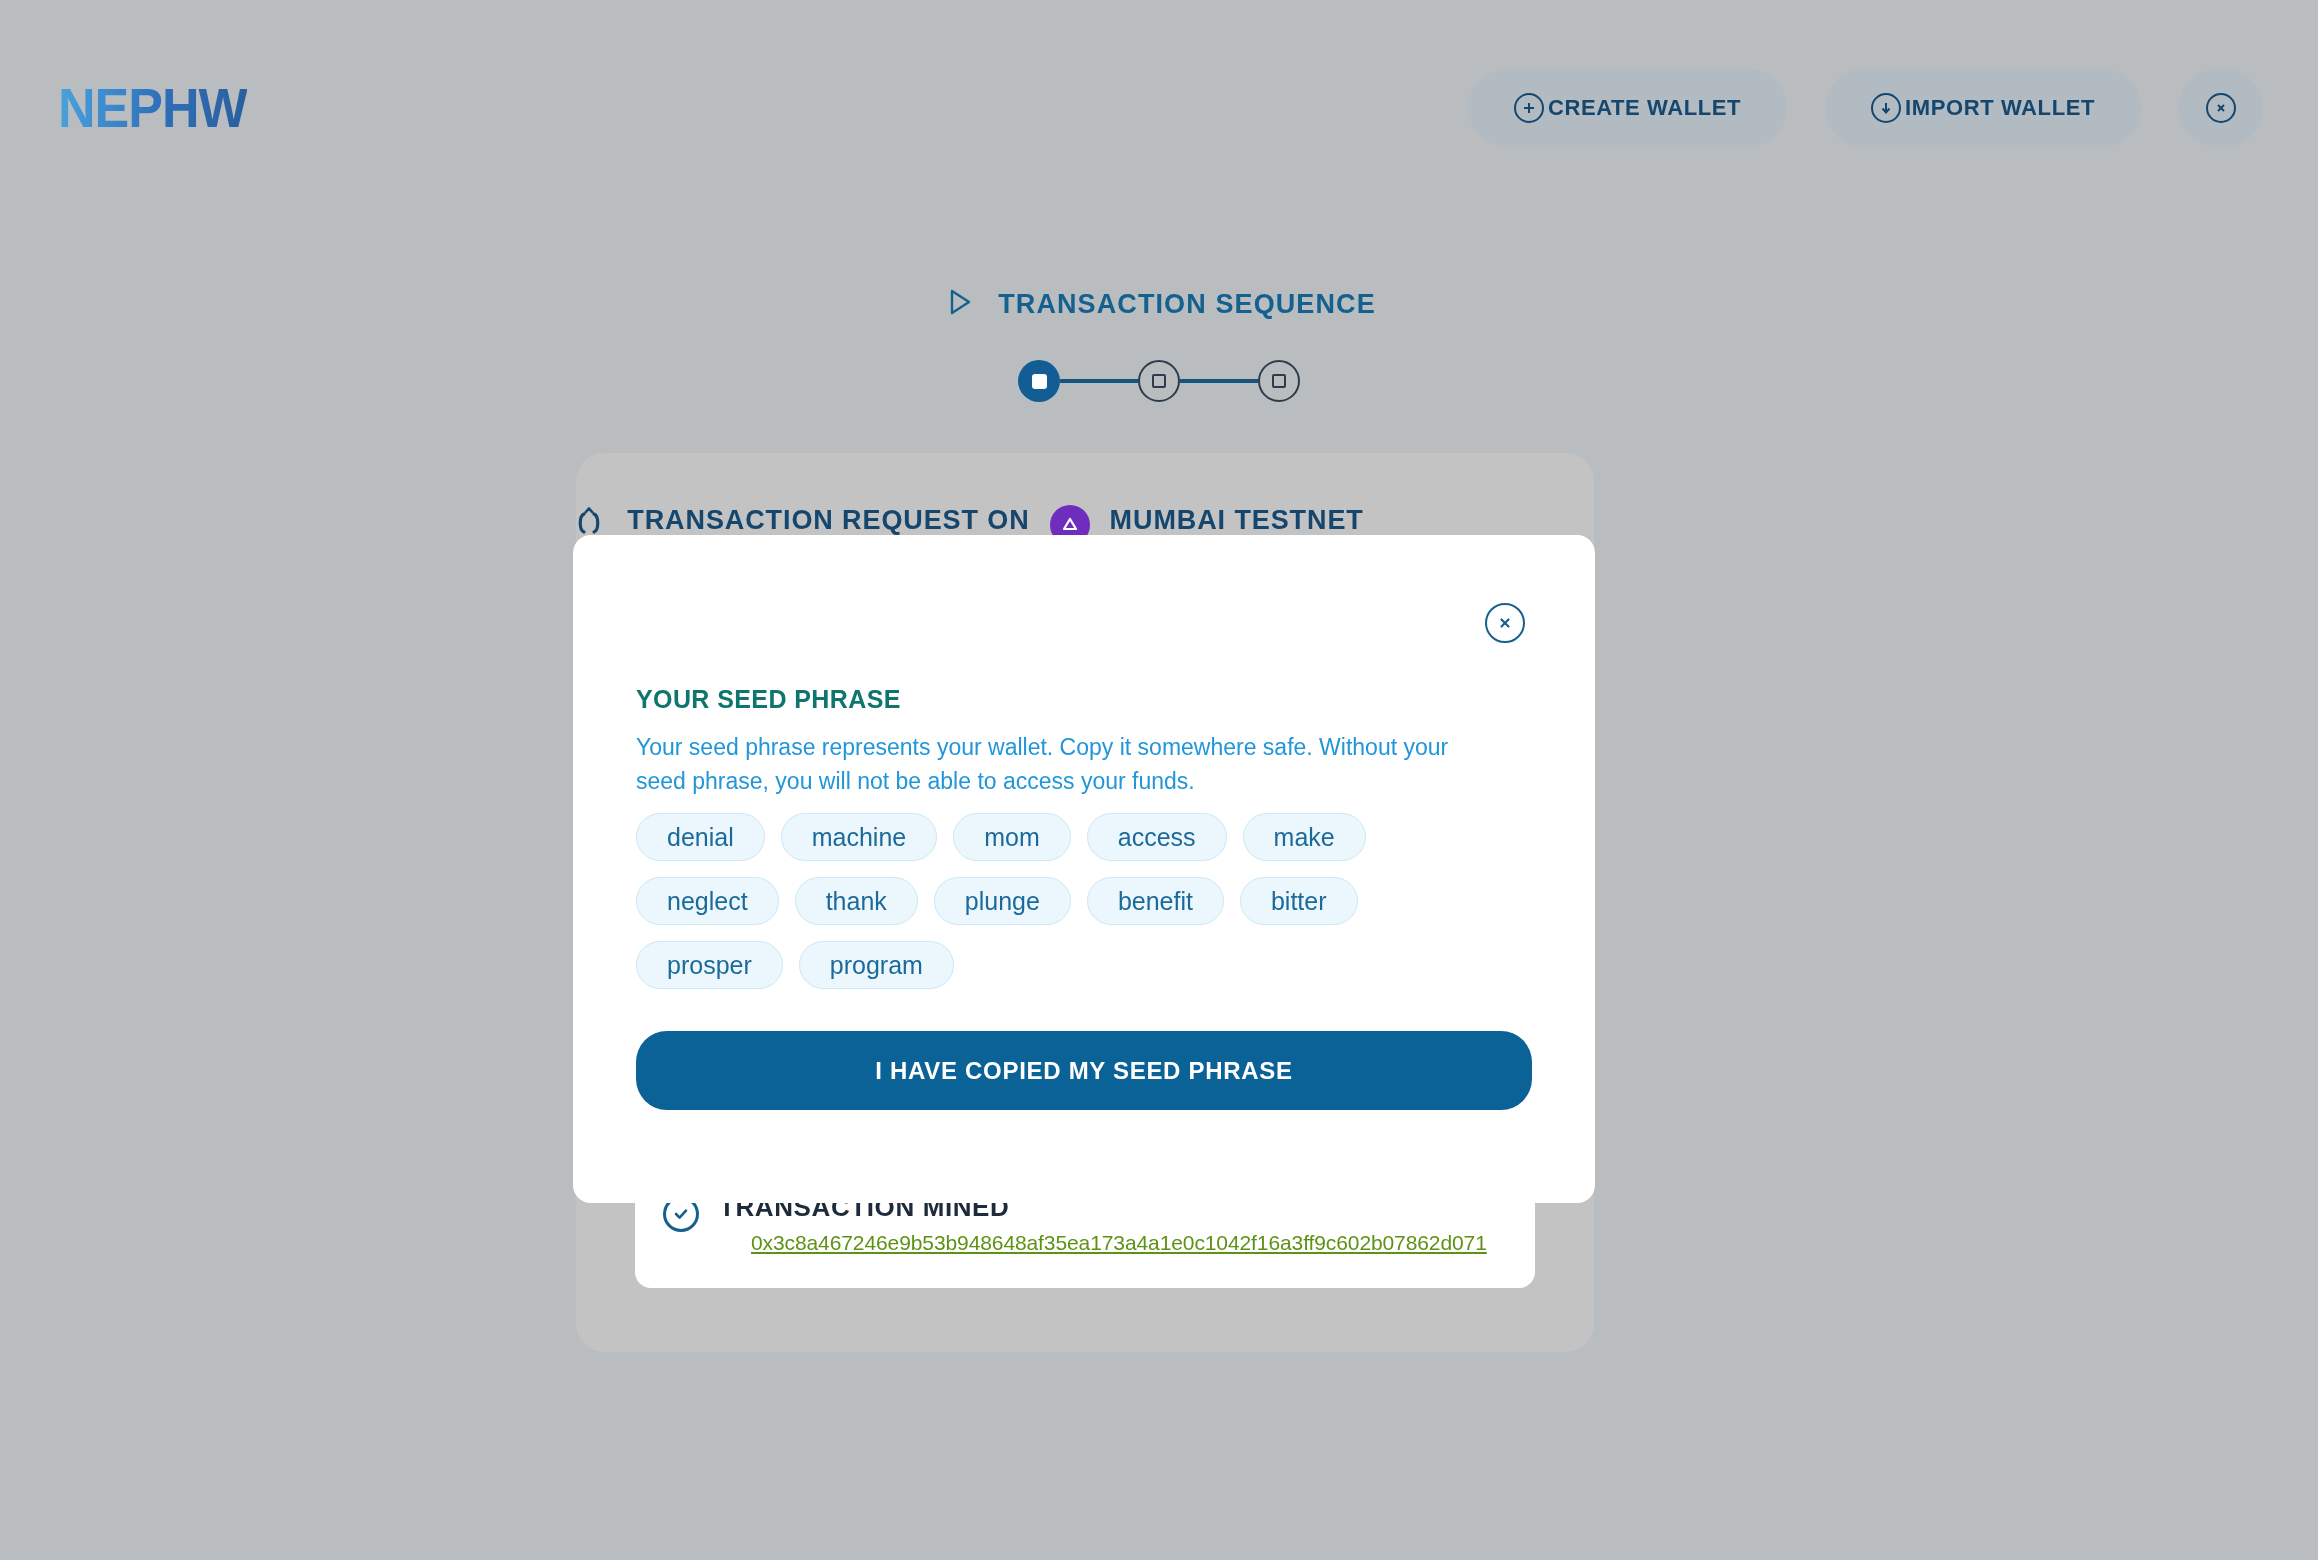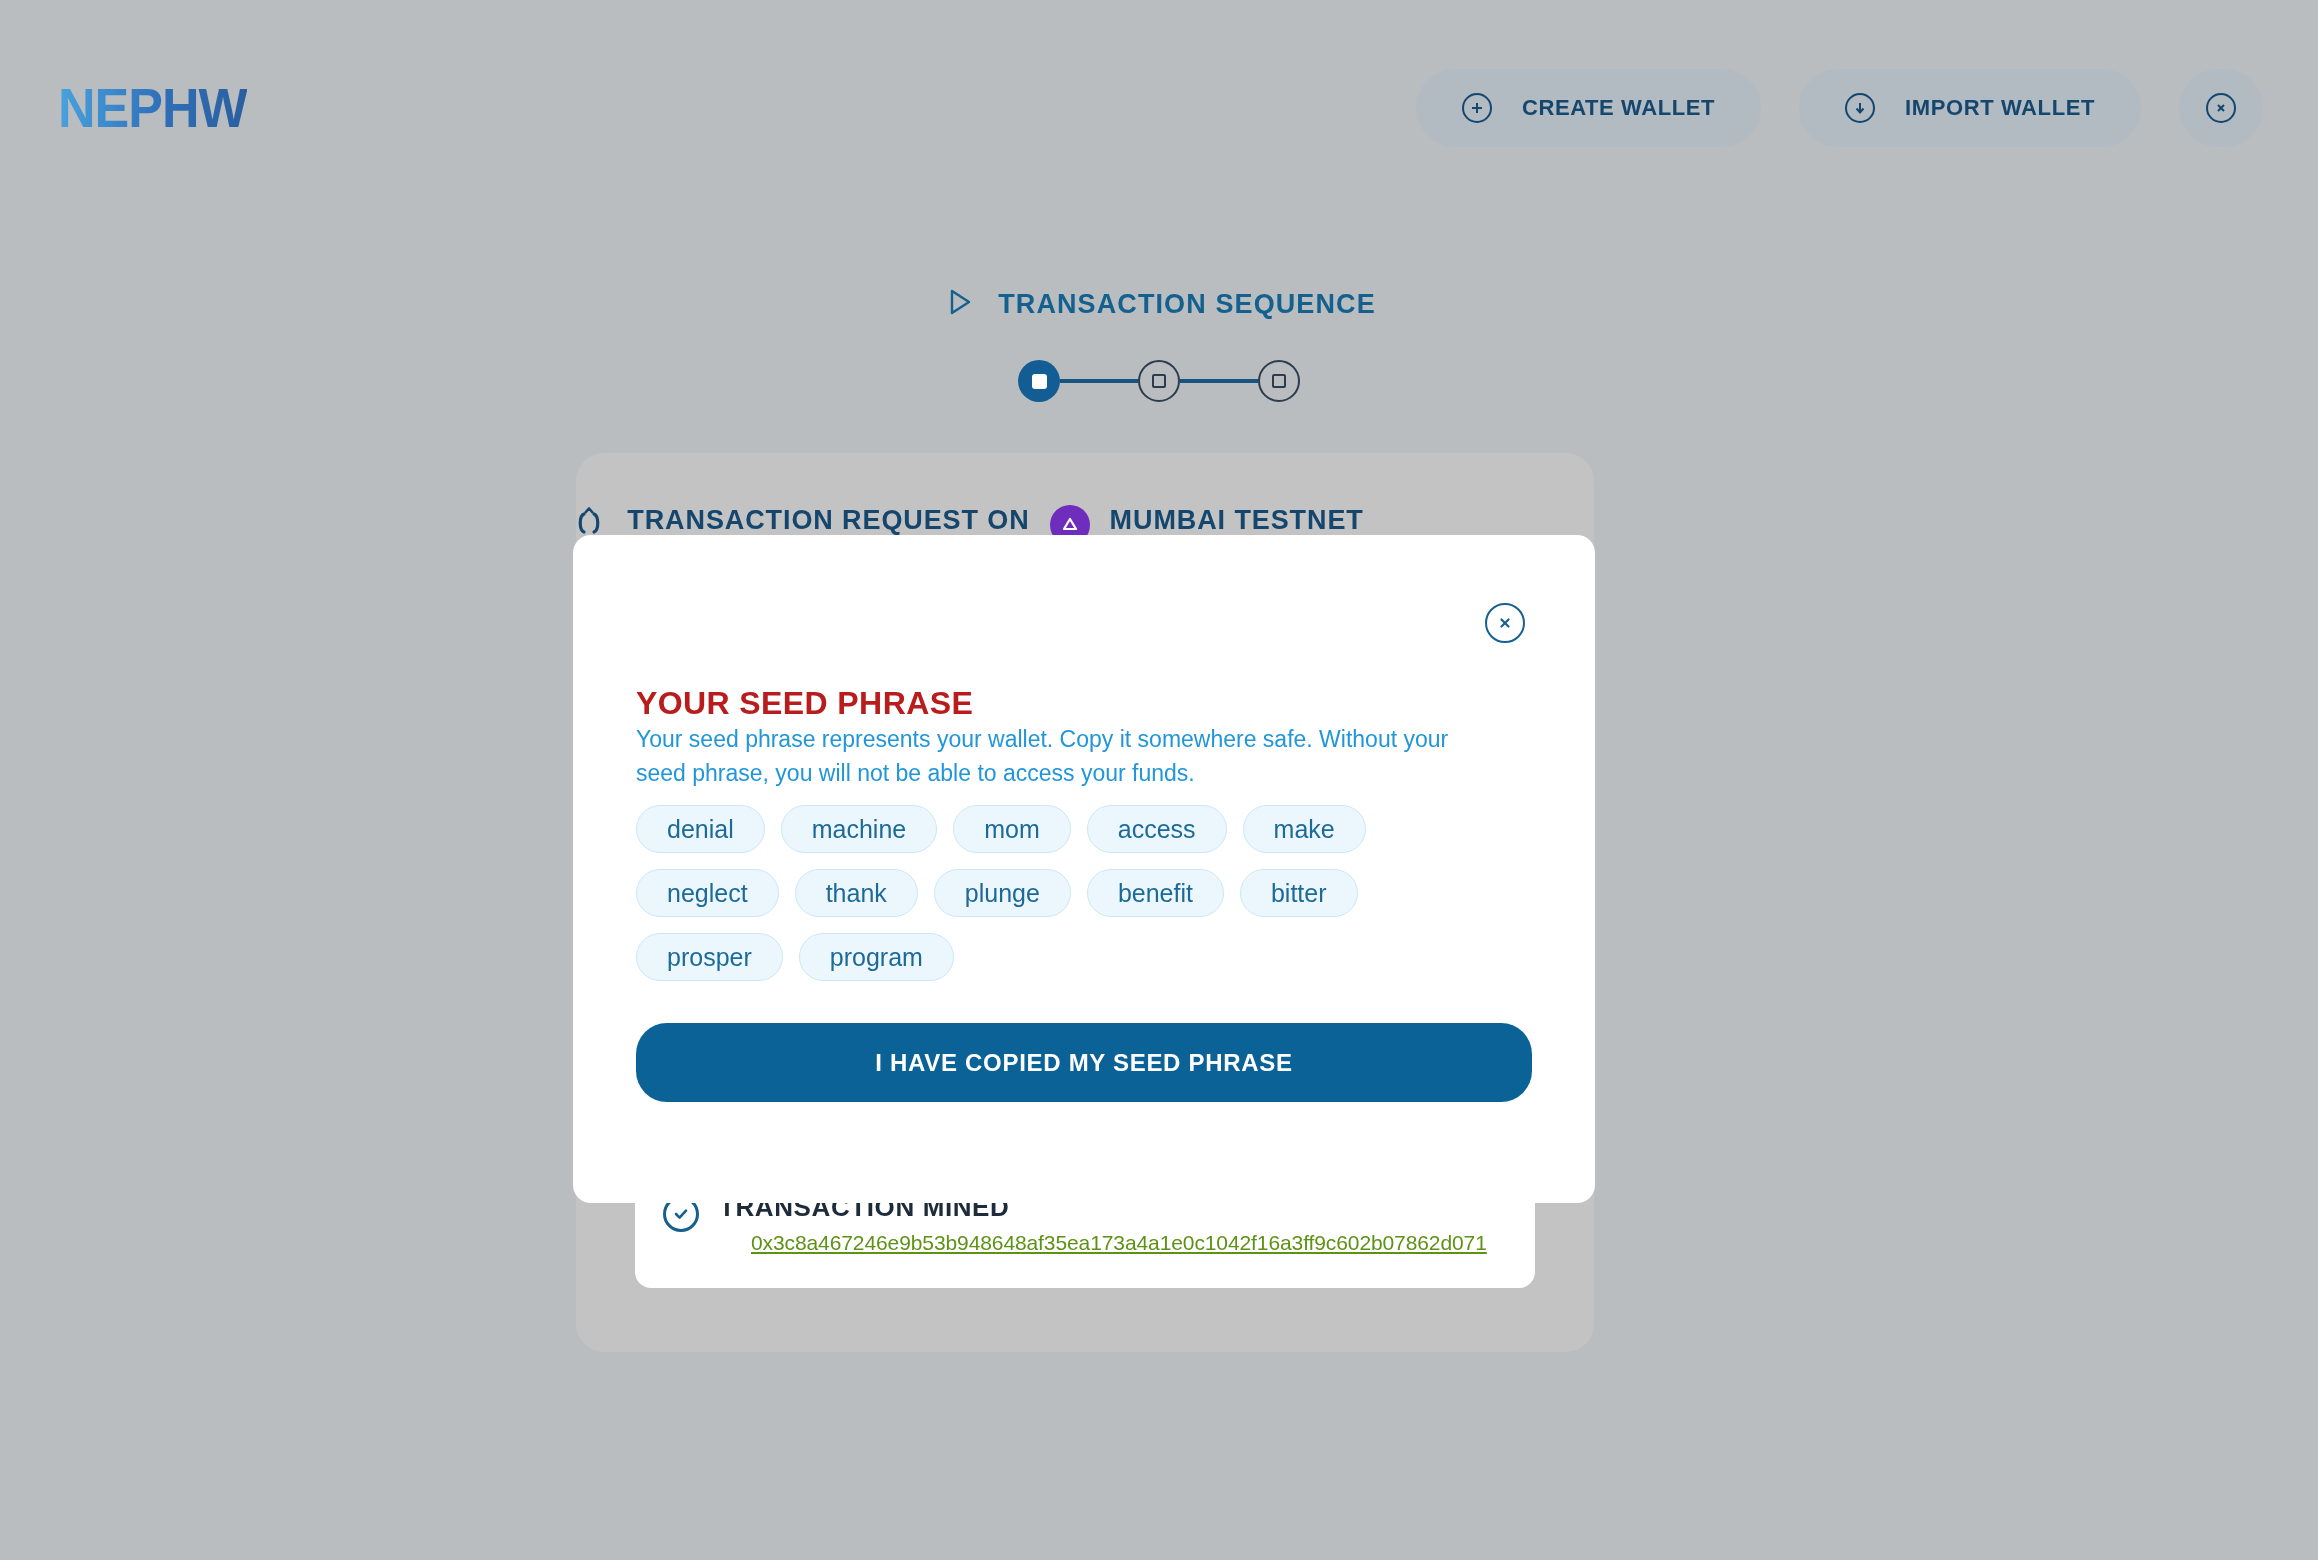--- a/index.html
+++ b/index.html
@@ -50,21 +50,21 @@
   }
 
   .pill-btn {
     height: 78px;
     border-radius: 39px;
     background: #b2bac2;
     border: none;
     display: flex;
     align-items: center;
     justify-content: center;
-    gap: 30px;
+    gap: 4px;
     padding: 0 46px;
     cursor: pointer;
     color: #14466e;
     font-family: "Liberation Sans", sans-serif;
     font-size: 22px;
     font-weight: 700;
     letter-spacing: 0.6px;
   }
 
   .pill-btn.icon-only {
@@ -222,24 +222,25 @@
     padding: 0;
   }
 
   .modal-body {
     position: absolute;
     left: 63px; top: 150px;
     width: 896px;
   }
 
   .modal-title {
-    font-size: 32px;
-    font-weight: 700;
-    color: #b91c1c;
+    font-size: 25px;
+    font-weight: 700;
+    color: #0f766e;
     letter-spacing: 0.4px;
+    margin-bottom: 16px;
   }
 
   .modal-desc {
     font-size: 23px;
     line-height: 1.48;
     color: #2196d9;
     width: 855px;
     margin-bottom: 15px;
   }
 

